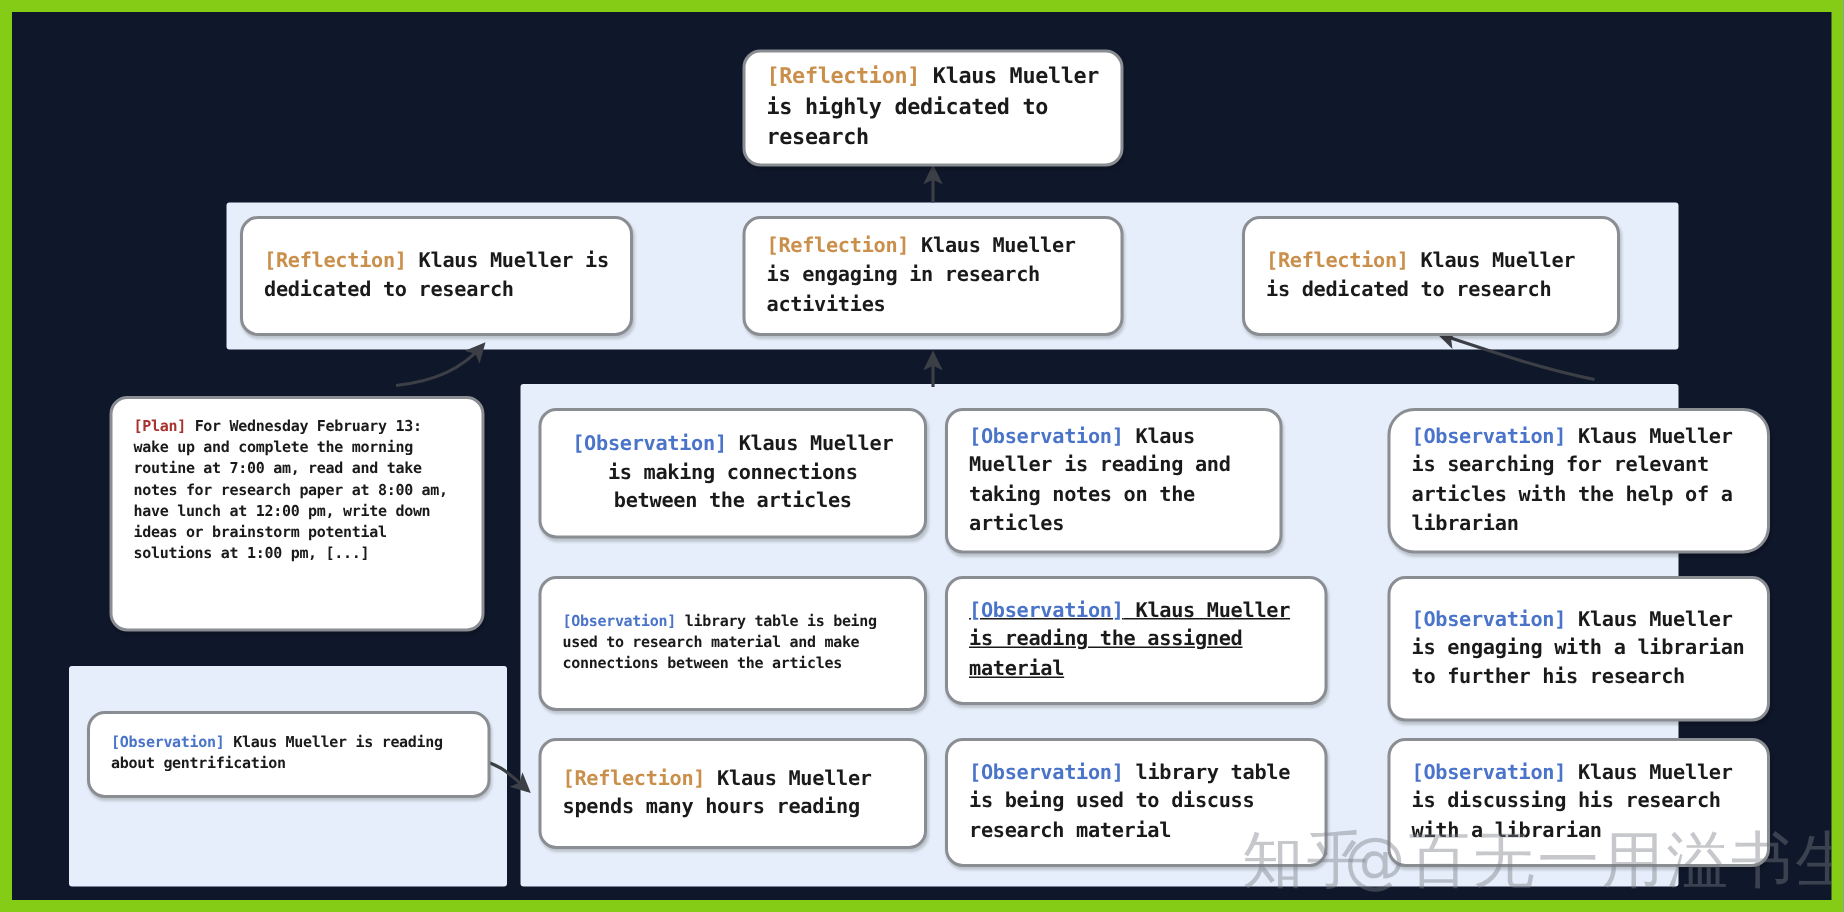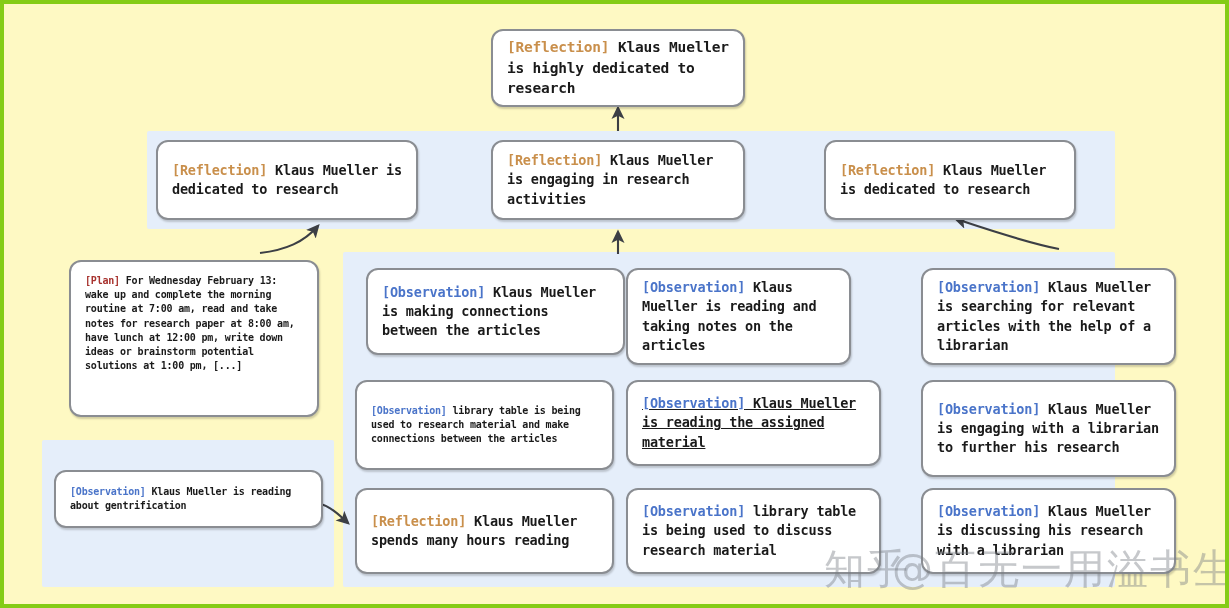--- a/index.html
+++ b/index.html
@@ -5,22 +5,22 @@
   * { box-sizing: border-box; }
   html, body {
     margin: 0; padding: 0;
     background: #ffffff;
     font-family: "DejaVu Sans Mono", "Liberation Mono", monospace;
   }
   #canvas {
     position: relative;
     width: 1229px;
     height: 608px;
-    background: #fef9c3;
-    border: 4px solid #84cc16;
+    background: #0f172a;
+    border: 8px solid #84cc16;
     overflow: hidden;
   }
 
   
   .panel {
     position: absolute;
     background: #e5eefa;
     border-radius: 2px;
   }
 
@@ -115,45 +115,45 @@
 
   <div class="node fs11" style="left:65px; top:256px; width:250px; height:157px; align-items:flex-start; padding-top:12px;">
     <span class="txt"><span class="tag-plan">[Plan]</span><span> For Wednesday February 13: wake up and complete the morning routine at 7:00 am, read and take notes for research paper at 8:00 am, have lunch at 12:00 pm, write down ideas or brainstorm potential solutions at 1:00 pm, [...]</span></span>
   </div>
 
   <div class="node fs11" style="left:50px; top:466px; width:269px; height:58px;">
     <span class="txt"><span class="tag-observation">[Observation]</span><span> Klaus Mueller is reading about gentrification</span></span>
   </div>
 
 
-  <div class="node fs13" style="left:362px; top:264px; width:259px; height:87px;">
+  <div class="node fs13" style="left:351px; top:264px; width:259px; height:87px;text-align:center;">
     <span class="txt"><span class="tag-observation">[Observation]</span><span> Klaus Mueller is making connections between the articles</span></span>
   </div>
 
   <div class="node fs11" style="left:351px; top:376px; width:259px; height:90px;">
     <span class="txt"><span class="tag-observation">[Observation]</span><span> library table is being used to research material and make connections between the articles</span></span>
   </div>
 
-  <div class="node fs13" style="left:351px; top:484px; width:259px; height:86px;">
+  <div class="node fs13" style="left:351px; top:484px; width:259px; height:74px;">
     <span class="txt"><span class="tag-reflection">[Reflection]</span><span> Klaus Mueller spends many hours reading</span></span>
   </div>
 
   <div class="node fs13" style="left:622px; top:264px; width:225px; height:97px;">
     <span class="txt"><span class="tag-observation">[Observation]</span><span> Klaus Mueller is reading and taking notes on the articles</span></span>
   </div>
 
   <div class="node fs13" style="left:622px; top:376px; width:255px; height:86px;text-decoration:underline;">
     <span class="txt"><span class="tag-observation">[Observation]</span><span> Klaus Mueller is reading the assigned material</span></span>
   </div>
 
   <div class="node fs13" style="left:622px; top:484px; width:255px; height:86px;">
     <span class="txt"><span class="tag-observation">[Observation]</span><span> library table is being used to discuss research material</span></span>
   </div>
 
-  <div class="node fs13" style="left:917px; top:264px; width:255px; height:97px;">
+  <div class="node fs13" style="left:917px; top:264px; width:255px; height:97px;border-radius:18px;">
     <span class="txt"><span class="tag-observation">[Observation]</span><span> Klaus Mueller is searching for relevant articles with the help of a librarian</span></span>
   </div>
 
   <div class="node fs13" style="left:917px; top:376px; width:255px; height:97px;">
     <span class="txt"><span class="tag-observation">[Observation]</span><span> Klaus Mueller is engaging with a librarian to further his research</span></span>
   </div>
 
   <div class="node fs13" style="left:917px; top:484px; width:255px; height:86px;">
     <span class="txt"><span class="tag-observation">[Observation]</span><span> Klaus Mueller is discussing his research with a librarian</span></span>
   </div>

